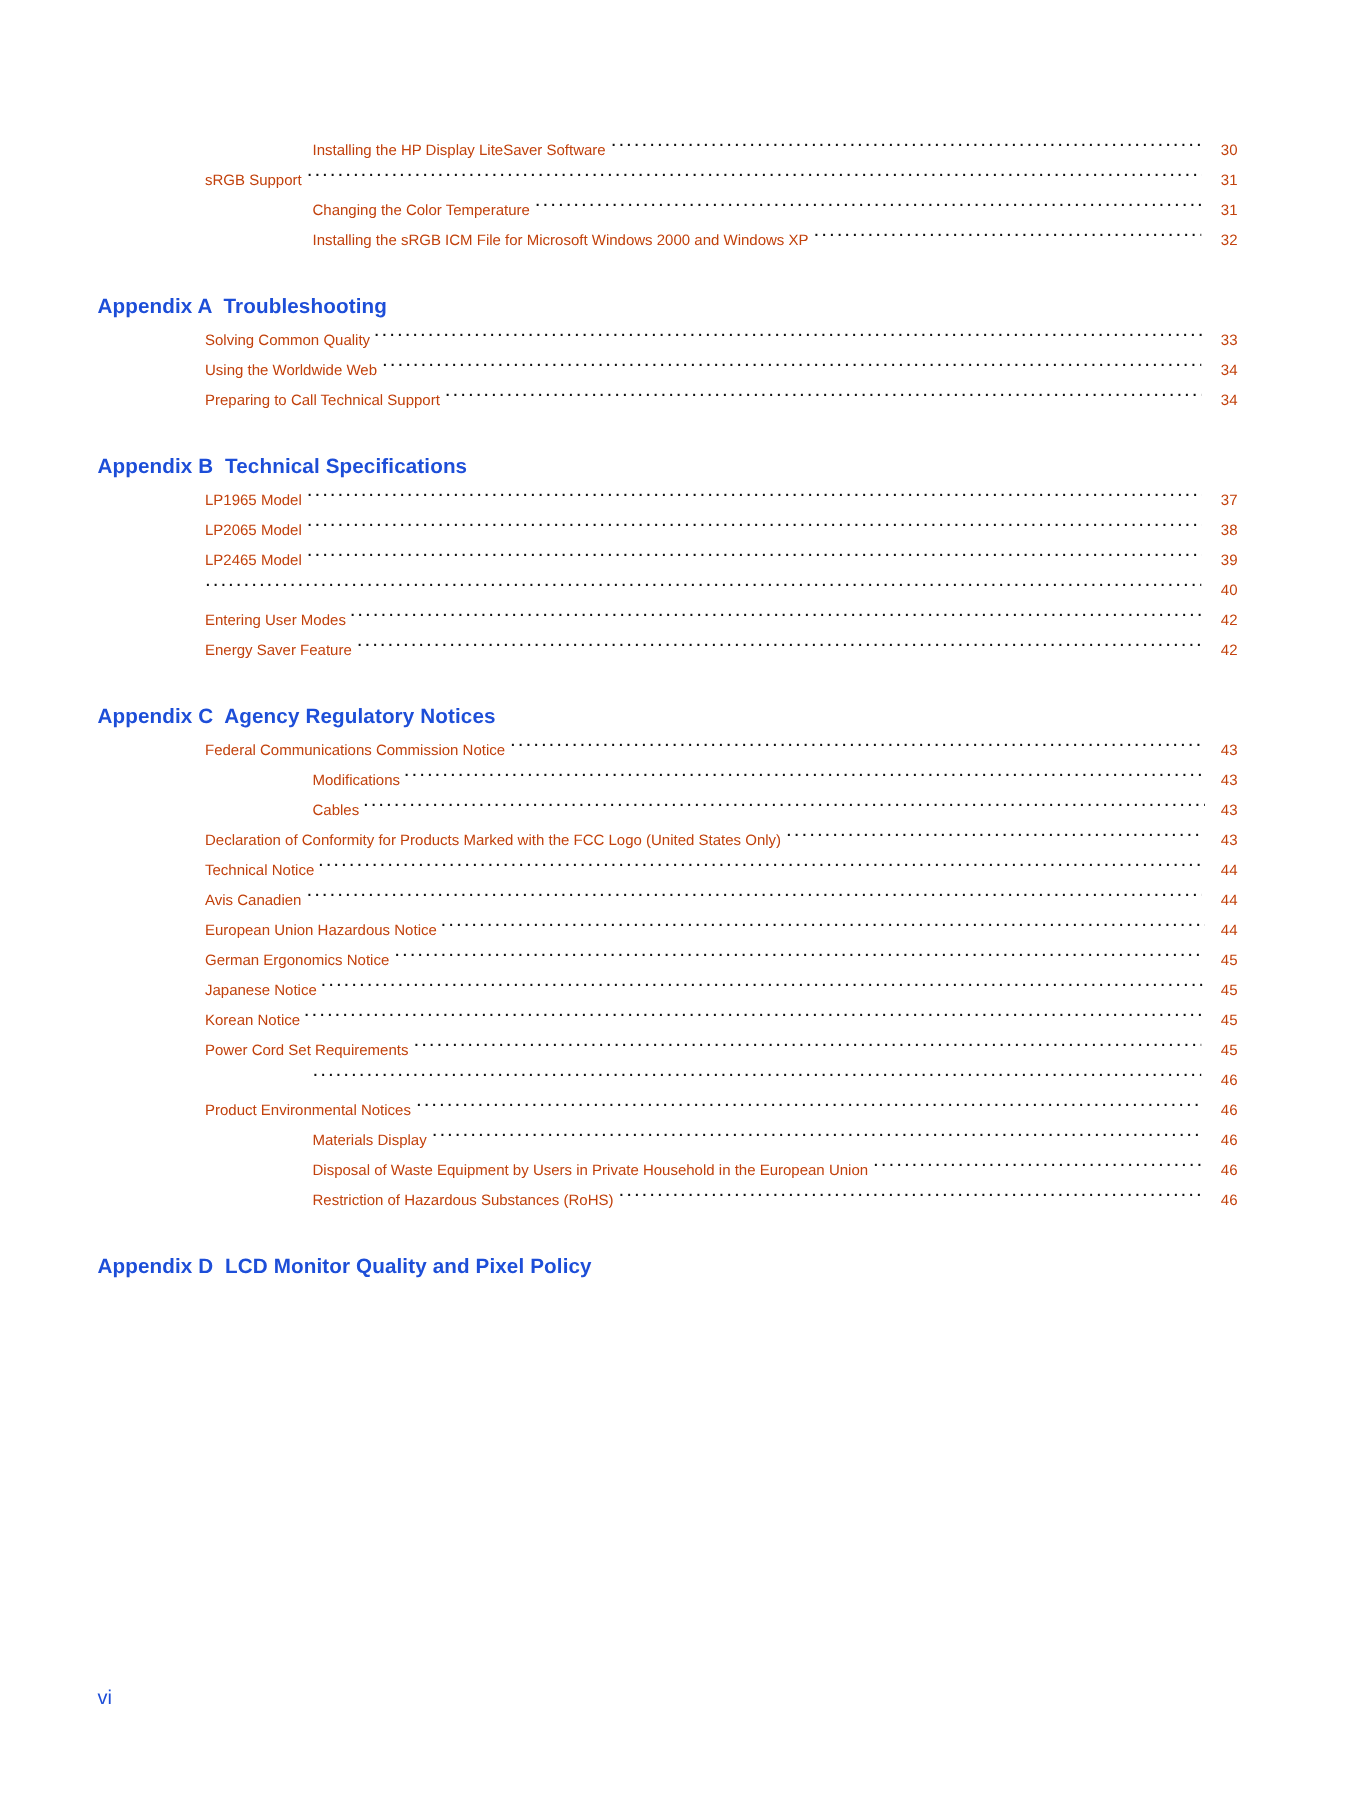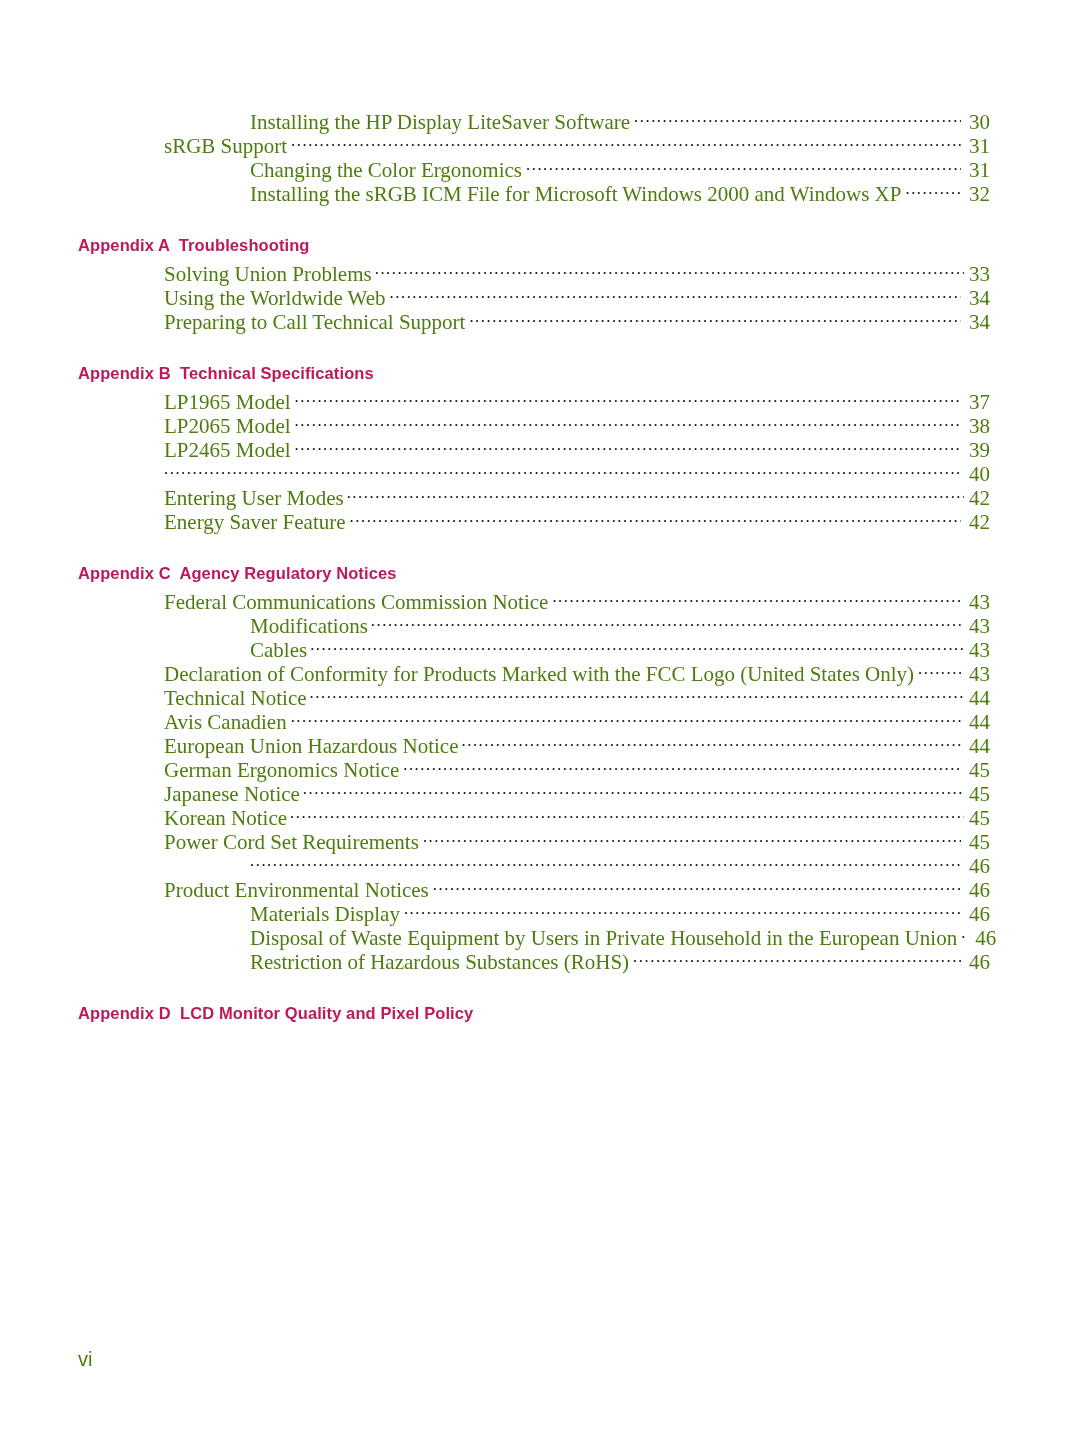--- a/index.html
+++ b/index.html
@@ -26,41 +26,40 @@
 
   .toc {
     position: absolute;
     left: 78px;
     top: 108px;
     width: 912px;
   }
 
   
   .appendix-heading {
-    color: #be185d;
+    color: #1d4ed8;
     font-weight: bold;
     font-size: 16.5px;
     line-height: 22px;
     letter-spacing: 0.1px;
     white-space: pre;
     margin: 0;
   }
   .group-gap { height: 30px; }
   .group-gap-after-head { height: 4px; }
 
   
   .entry {
     display: flex;
     align-items: baseline;
-    font-size: 21px;
+    font-size: 12px;
     line-height: 24px;
     height: 24px;
-    color: #4d7c0f;
+    color: #c2410c;
     white-space: nowrap;
-    font-family: Liberation Serif, serif;
   }
   .entry .label {
     flex: 0 0 auto;
     padding-right: 4px;
   }
   .entry .leader {
     flex: 1 1 auto;
     overflow: hidden;
     position: relative;
     height: 1em;
@@ -89,55 +88,55 @@
 
   
   .entry.tight .label { padding-right: 3px; }
   .entry.tight .pageno { padding-left: 0px; }
 
   
   .folio {
     position: absolute;
     left: 78px;
     top: 1349px;
-    font-size: 20px;
+    font-size: 16px;
     line-height: 20px;
-    color: #4d7c0f;
+    color: #1d4ed8;
   }
 </style>
 </head>
 <body>
 
 <div class="page">
   <div class="toc" id="toc-root">
       <div class="entry lvl2">
         <span class="label">Installing the HP Display LiteSaver Software</span>
         <span class="leader"></span>
         <span class="pageno">30</span>
       </div>
       <div class="entry lvl1">
         <span class="label">sRGB Support</span>
         <span class="leader"></span>
         <span class="pageno">31</span>
       </div>
       <div class="entry lvl2">
-        <span class="label">Changing the Color Ergonomics</span>
+        <span class="label">Changing the Color Temperature</span>
         <span class="leader"></span>
         <span class="pageno">31</span>
       </div>
       <div class="entry lvl2">
         <span class="label">Installing the sRGB ICM File for Microsoft Windows 2000 and Windows XP</span>
         <span class="leader"></span>
         <span class="pageno">32</span>
       </div>
       <div class="group-gap"></div>
       <div class="appendix-heading">Appendix A  Troubleshooting</div>
       <div class="group-gap-after-head"></div>
       <div class="entry lvl1 tight">
-        <span class="label">Solving Union Problems</span>
+        <span class="label">Solving Common Quality</span>
         <span class="leader"></span>
         <span class="pageno">33</span>
       </div>
       <div class="entry lvl1">
         <span class="label">Using the Worldwide Web</span>
         <span class="leader"></span>
         <span class="pageno">34</span>
       </div>
       <div class="entry lvl1">
         <span class="label">Preparing to Call Technical Support</span>

